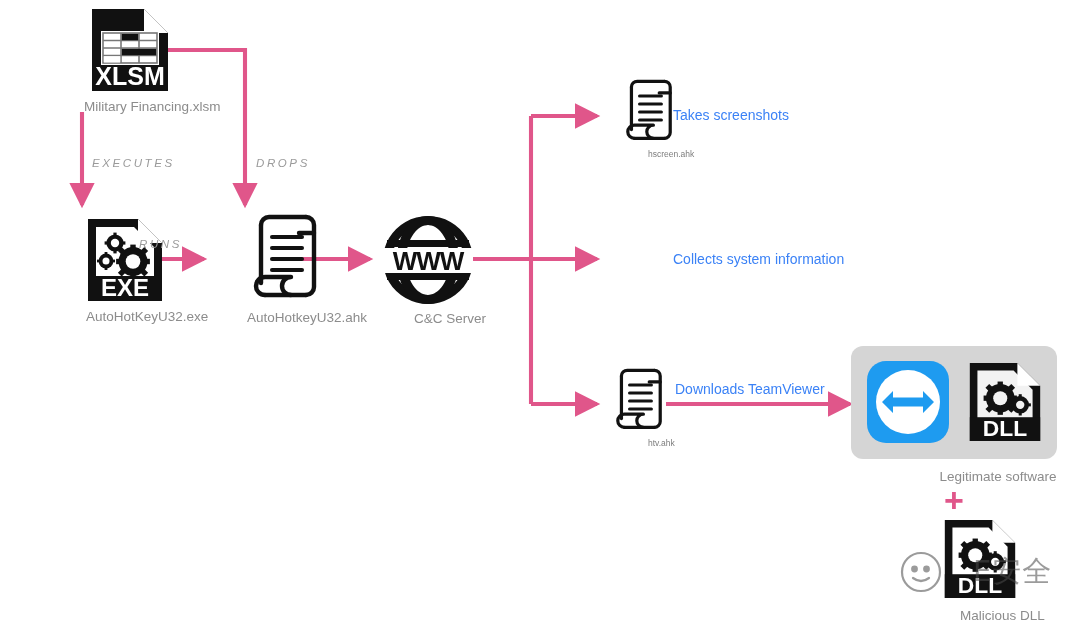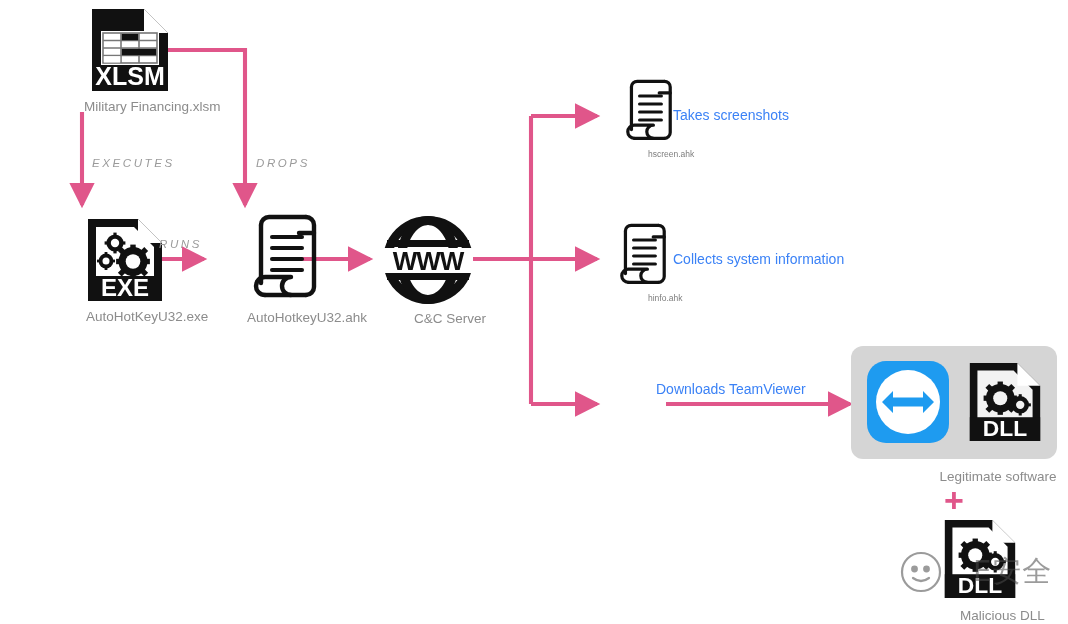--- a/index.html
+++ b/index.html
@@ -233,48 +233,48 @@
       <g stroke="#111111" stroke-width="4.1" stroke-linecap="round">
         <line x1="28" y1="24" x2="58" y2="24"></line>
         <line x1="28" y1="35" x2="58" y2="35"></line>
         <line x1="28" y1="46" x2="58" y2="46"></line>
         <line x1="28" y1="57" x2="58" y2="57"></line>
       </g>
     </svg>
     <div class="node-label small">hscreen.ahk</div>
   </div>
 
-  <div class="node" style="left:604px; top:222px;">
+
+  <div class="node" style="left:604px; top:367px;">
     <svg class="icon-svg" width="60" height="68" viewBox="0 0 82 92">
       <g fill="none" stroke="#111111" stroke-width="4.4" stroke-linecap="round" stroke-linejoin="round">
         <path d="M17,12 a8,8 0 0,1 8,-8 H62"></path>
         <path d="M17,12 V70"></path>
         <path d="M62,4 a8,8 0 0,1 8,8 v62 a8,8 0 0,1 -8,8"></path>
         <path d="M70,20 H55"></path>
         <path d="M62,82 H21"></path>
         <path d="M21,82 a9,9 0 0,1 -9,-9 a9,9 0 0,1 9,-9 H47 a9,9 0 0,0 -9,9 a9,9 0 0,0 9,9"></path>
       </g>
       <g stroke="#111111" stroke-width="4.1" stroke-linecap="round">
         <line x1="28" y1="24" x2="58" y2="24"></line>
         <line x1="28" y1="35" x2="58" y2="35"></line>
         <line x1="28" y1="46" x2="58" y2="46"></line>
         <line x1="28" y1="57" x2="58" y2="57"></line>
       </g>
     </svg>
-    <div class="node-label small">hinfo.ahk</div>
-  </div>
-
+    <div class="node-label small">htv.ahk</div>
+  </div>
 
   <div class="edge-label" style="left:92px; top:157px;">EXECUTES</div>
   <div class="edge-label" style="left:256px; top:157px;">DROPS</div>
-  <div class="edge-label" style="left:139px; top:238px;margin-left:20px;">RUNS</div>
+  <div class="edge-label" style="left:139px; top:238px;">RUNS</div>
 
   <div class="desc-label" style="left:673px; top:107px;">Takes screenshots</div>
   <div class="desc-label" style="left:673px; top:251px;">Collects system information</div>
-  <div class="desc-label" style="left:656px; top:381px;">Downloads TeamViewer</div>
+  <div class="desc-label" style="left:675px; top:381px;">Downloads TeamViewer</div>
 
   <div class="soft-box" style="left:851px; top:346px; width:206px; height:113px;"></div>
 
   <div class="node" style="left:866px; top:360px;">
     <svg class="icon-svg" width="84" height="84" viewBox="0 0 84 84">
       <rect x="1" y="1" width="82" height="82" rx="19" fill="#1e9bf0"></rect>
       <circle cx="42" cy="42" r="32" fill="#ffffff"></circle>
       <path d="M16,42 L27,31 V37.5 H57 V31 L68,42 L57,53 V46.5 H27 V53 Z" fill="#1e9bf0"></path>
     </svg>
   </div>

